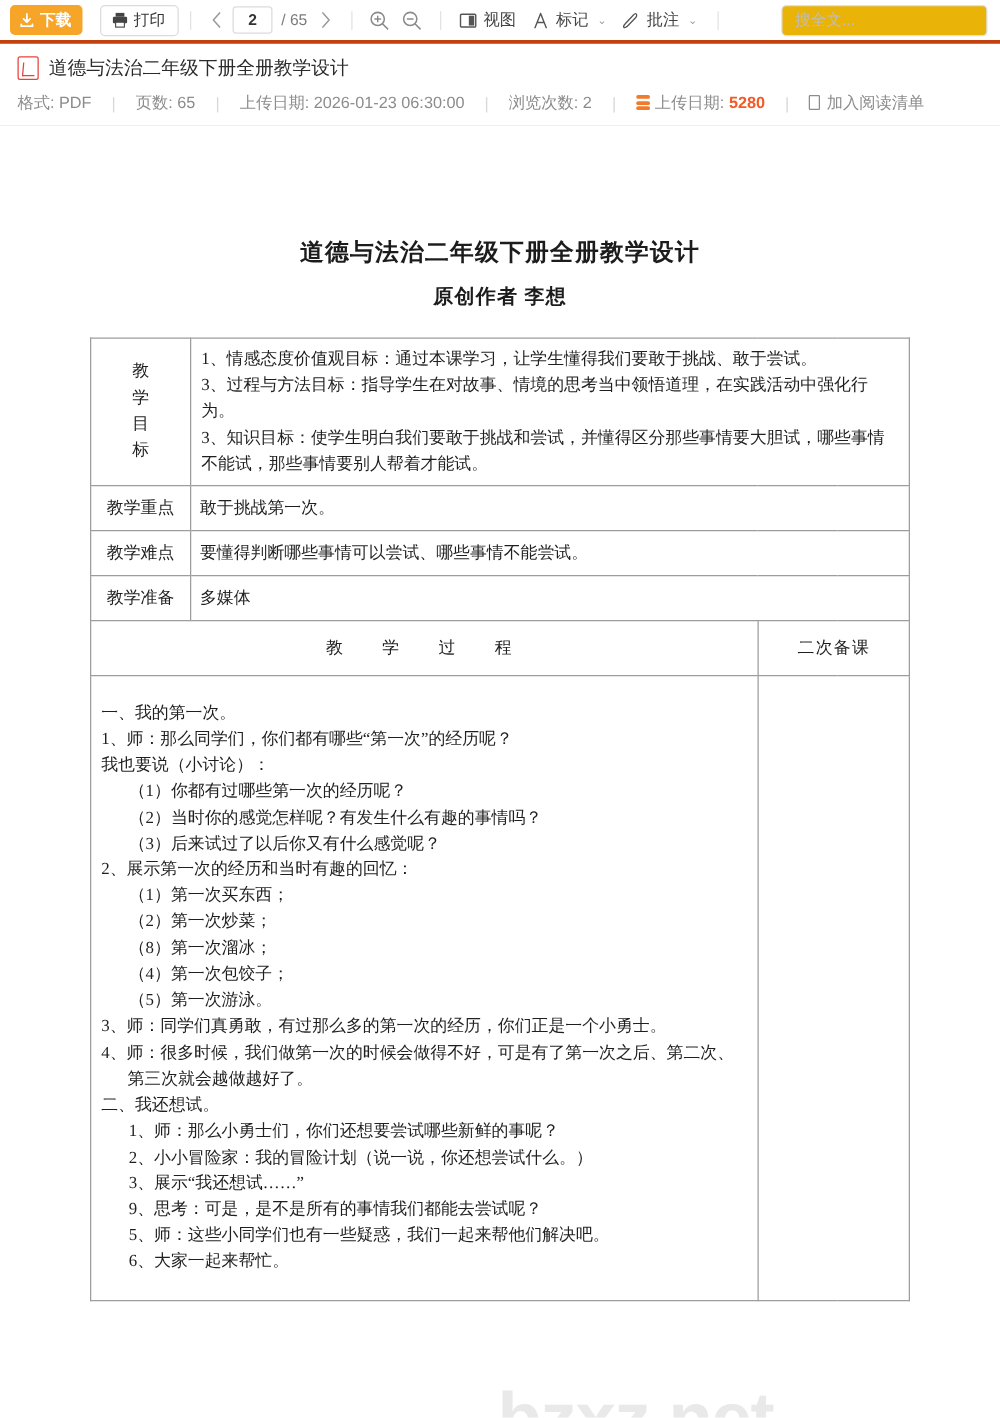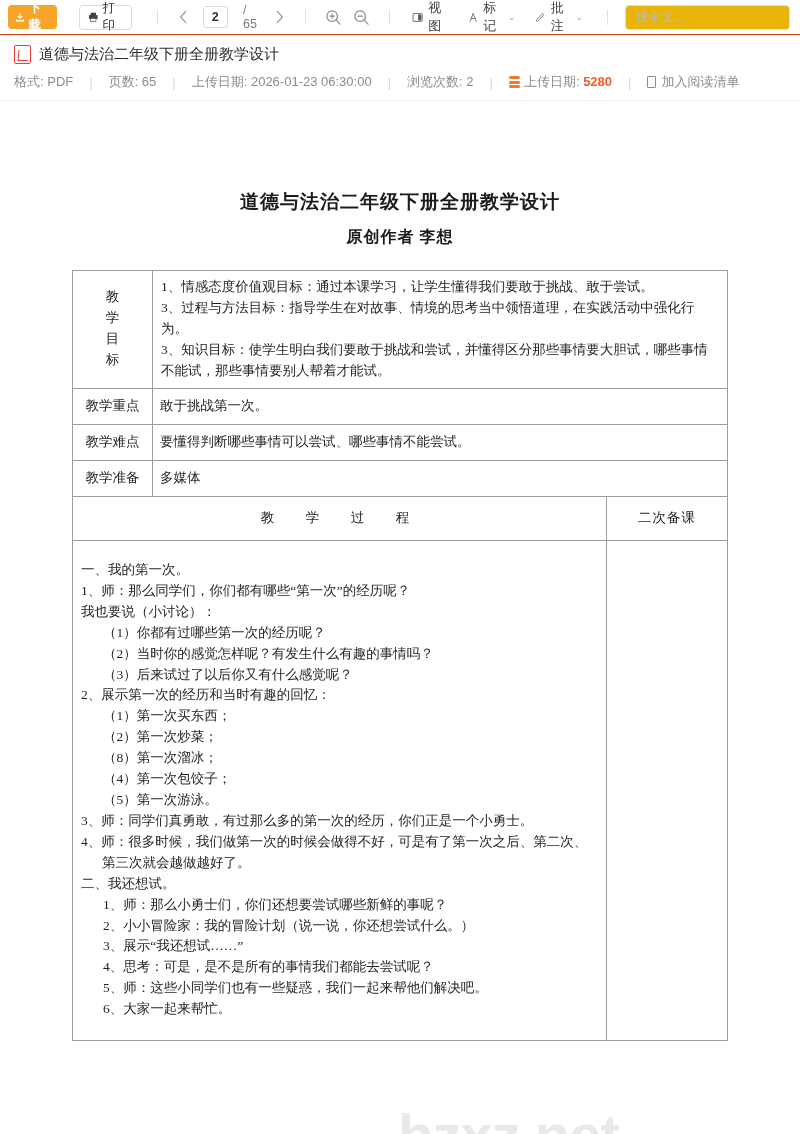--- a/index.html
+++ b/index.html
@@ -9,25 +9,25 @@
     background: #ffffff;
     font-family: "Liberation Sans", "DejaVu Sans", sans-serif;
     overflow: hidden;
   }
 
   
   .toolbar {
     position: relative;
     height: 35px;
     background: #ffffff;
-    border-bottom: 1px solid #c2410c;
+    border-bottom: 3px solid #c2410c;
     display: flex;
     align-items: center;
     padding: 4px 8px;
-    gap: 8px;
+    gap: 0px;
   }
   .btn-download {
     display: flex; align-items: center; gap: 4px;
     background: #f7a529;
     color: #ffffff;
     border-radius: 4px;
     height: 24px;
     padding: 0 9px 0 7px;
     font-size: 12.5px;
     font-weight: bold;
@@ -37,21 +37,20 @@
   .btn-print {
     display: flex; align-items: center; gap: 4px;
     background: #ffffff;
     border: 1px solid #dcdcdc;
     border-radius: 4px;
     height: 25px;
     padding: 0 10px 0 8px;
     font-size: 12.5px;
     color: #333;
     cursor: pointer;
-    margin-right: 8px;
   }
   .sep {
     width: 1px; height: 15px;
     background: #e2e2e2;
     margin: 0 9px;
     flex: none;
   }
   .navbtn {
     color: #9a9a9a;
     font-size: 16px;
@@ -466,21 +465,21 @@
                   <p class="hang2">（2）第一次炒菜；</p>
                   <p class="hang2">（8）第一次溜冰；</p>
                   <p class="hang2">（4）第一次包饺子；</p>
                   <p class="hang2">（5）第一次游泳。</p>
                   <p class="hang">3、师：同学们真勇敢，有过那么多的第一次的经历，你们正是一个小勇士。</p>
                   <p class="hang">4、师：很多时候，我们做第一次的时候会做得不好，可是有了第一次之后、第二次、第三次就会越做越好了。</p>
                   <p class="hang">二、我还想试。</p>
                   <p class="hang2">1、师：那么小勇士们，你们还想要尝试哪些新鲜的事呢？</p>
                   <p class="hang2">2、小小冒险家：我的冒险计划（说一说，你还想尝试什么。）</p>
                   <p class="hang2">3、展示“我还想试……”</p>
-                  <p class="hang2">4、思考：可是，是不是所有的事情我们都能去尝试呢？</p>
+                  <p class="hang2">9、思考：可是，是不是所有的事情我们都能去尝试呢？</p>
                   <p class="hang2">5、师：这些小同学们也有一些疑惑，我们一起来帮他们解决吧。</p>
                   <p class="hang2">6、大家一起来帮忙。</p>
                 </div>
             </td>
             <td class="proc-body" colspan="2"></td>
           </tr>
         </tbody>
       </table>
     </div>
   </div>

